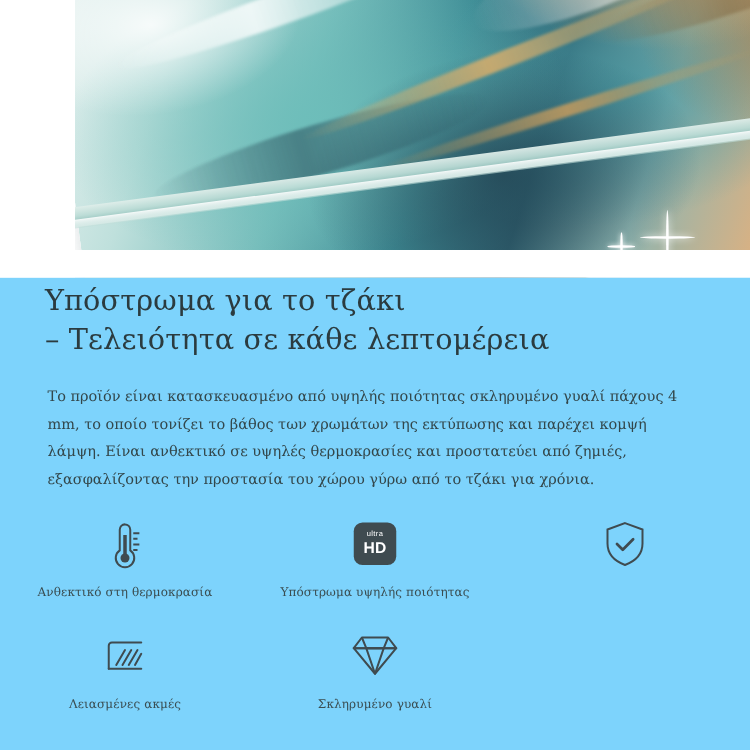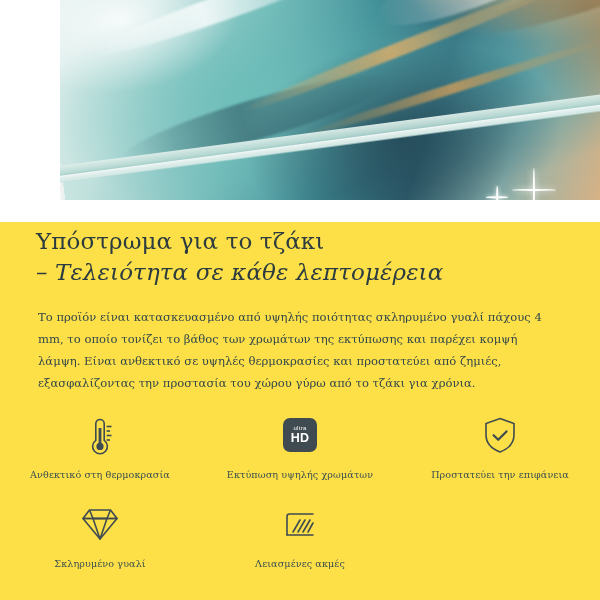--- a/index.html
+++ b/index.html
@@ -10,21 +10,21 @@
     width: 600px;
     height: 600px;
     background: #ffffff;
     font-family: "Liberation Sans", sans-serif;
     overflow: hidden;
   }
   .page {
     position: relative;
     width: 600px;
     height: 600px;
-    background: #fde047;
+    background: #7dd3fc;
     overflow: hidden;
   }
 
   
   .hero {
     position: absolute;
     left: 0;
     top: 0;
     width: 600px;
     height: 222px;
@@ -147,21 +147,21 @@
   .headline {
     margin: 0;
     padding: 0 36px;
     font-family: "DejaVu Serif", "Liberation Serif", serif;
     font-weight: 400;
     font-size: 23px;
     line-height: 31px;
     color: #2b3b3f;
     letter-spacing: 0.1px;
   }
-  .headline .l2 { display: block; font-style: italic; }
+  .headline .l2 { display: block; }
 
   .paragraph {
     margin: 18px 16px 0 0;
     padding: 0 36px 0 38px;
     font-family: "DejaVu Serif", "Liberation Serif", serif;
     font-size: 11.6px;
     line-height: 22px;
     color: #33474b;
     text-align: left;
     max-width: 540px;
@@ -272,54 +272,53 @@
       <div class="caption">Ανθεκτικό στη θερμοκρασία</div>
     </div>
 
     <div class="feature">
       <div class="icon">
         <div class="hd-badge">
           <span class="ultra">ultra</span>
           <span class="hd">HD</span>
         </div>
       </div>
-      <div class="caption">Εκτύπωση υψηλής χρωμάτων</div>
+      <div class="caption">Υπόστρωμα υψηλής ποιότητας</div>
     </div>
 
     <div class="feature">
       <div class="icon">
         <svg width="38" height="42" viewBox="0 0 38 42" fill="none" stroke="#3f4b50" stroke-width="1.6">
           <path d="M19 4.5 33 9.6v11.2c0 8.4-5.8 14.1-14 17.2-8.2-3.1-14-8.8-14-17.2V9.6L19 4.5z"></path>
           <path d="M12.6 21.2l4.6 4.6 8.3-8.4" stroke-width="2.2" stroke-linecap="round" stroke-linejoin="round"></path>
         </svg>
       </div>
-      <div class="caption">Προστατεύει την επιφάνεια</div>
-    </div>
-
-    <div class="feature">
-      <div class="icon">
-        <svg width="42" height="38" viewBox="0 0 42 38" fill="none" stroke="#3f4b50" stroke-width="1.6" stroke-linejoin="round">
-          <path d="M4 13.5h34L21 34 4 13.5z"></path>
-          <path d="M10.5 5h21l6.5 8.5H4L10.5 5z"></path>
-          <path d="M10.5 5 14 13.5 21 34l7-20.5L31.5 5"></path>
-          <path d="M14 13.5h14"></path>
-        </svg>
-      </div>
-      <div class="caption">Σκληρυμένο γυαλί</div>
     </div>
 
     <div class="feature">
       <div class="icon">
         <svg width="42" height="38" viewBox="0 0 42 38" fill="none" stroke="#3f4b50" stroke-width="1.6" stroke-linecap="round">
           <path d="M8 30 V11.5 A2.5 2.5 0 0 1 10.5 9 H34"></path>
           <path d="M8 30 H34"></path>
           <line x1="14" y1="27" x2="21" y2="15"></line>
           <line x1="19" y1="27" x2="26" y2="15"></line>
           <line x1="24" y1="27" x2="31" y2="15"></line>
           <line x1="29" y1="27" x2="34" y2="18"></line>
         </svg>
       </div>
       <div class="caption">Λειασμένες ακμές</div>
     </div>
 
+    <div class="feature">
+      <div class="icon">
+        <svg width="42" height="38" viewBox="0 0 42 38" fill="none" stroke="#3f4b50" stroke-width="1.6" stroke-linejoin="round">
+          <path d="M4 13.5h34L21 34 4 13.5z"></path>
+          <path d="M10.5 5h21l6.5 8.5H4L10.5 5z"></path>
+          <path d="M10.5 5 14 13.5 21 34l7-20.5L31.5 5"></path>
+          <path d="M14 13.5h14"></path>
+        </svg>
+      </div>
+      <div class="caption">Σκληρυμένο γυαλί</div>
+    </div>
+
 
   </div>
 </div>
 
 </body></html>

